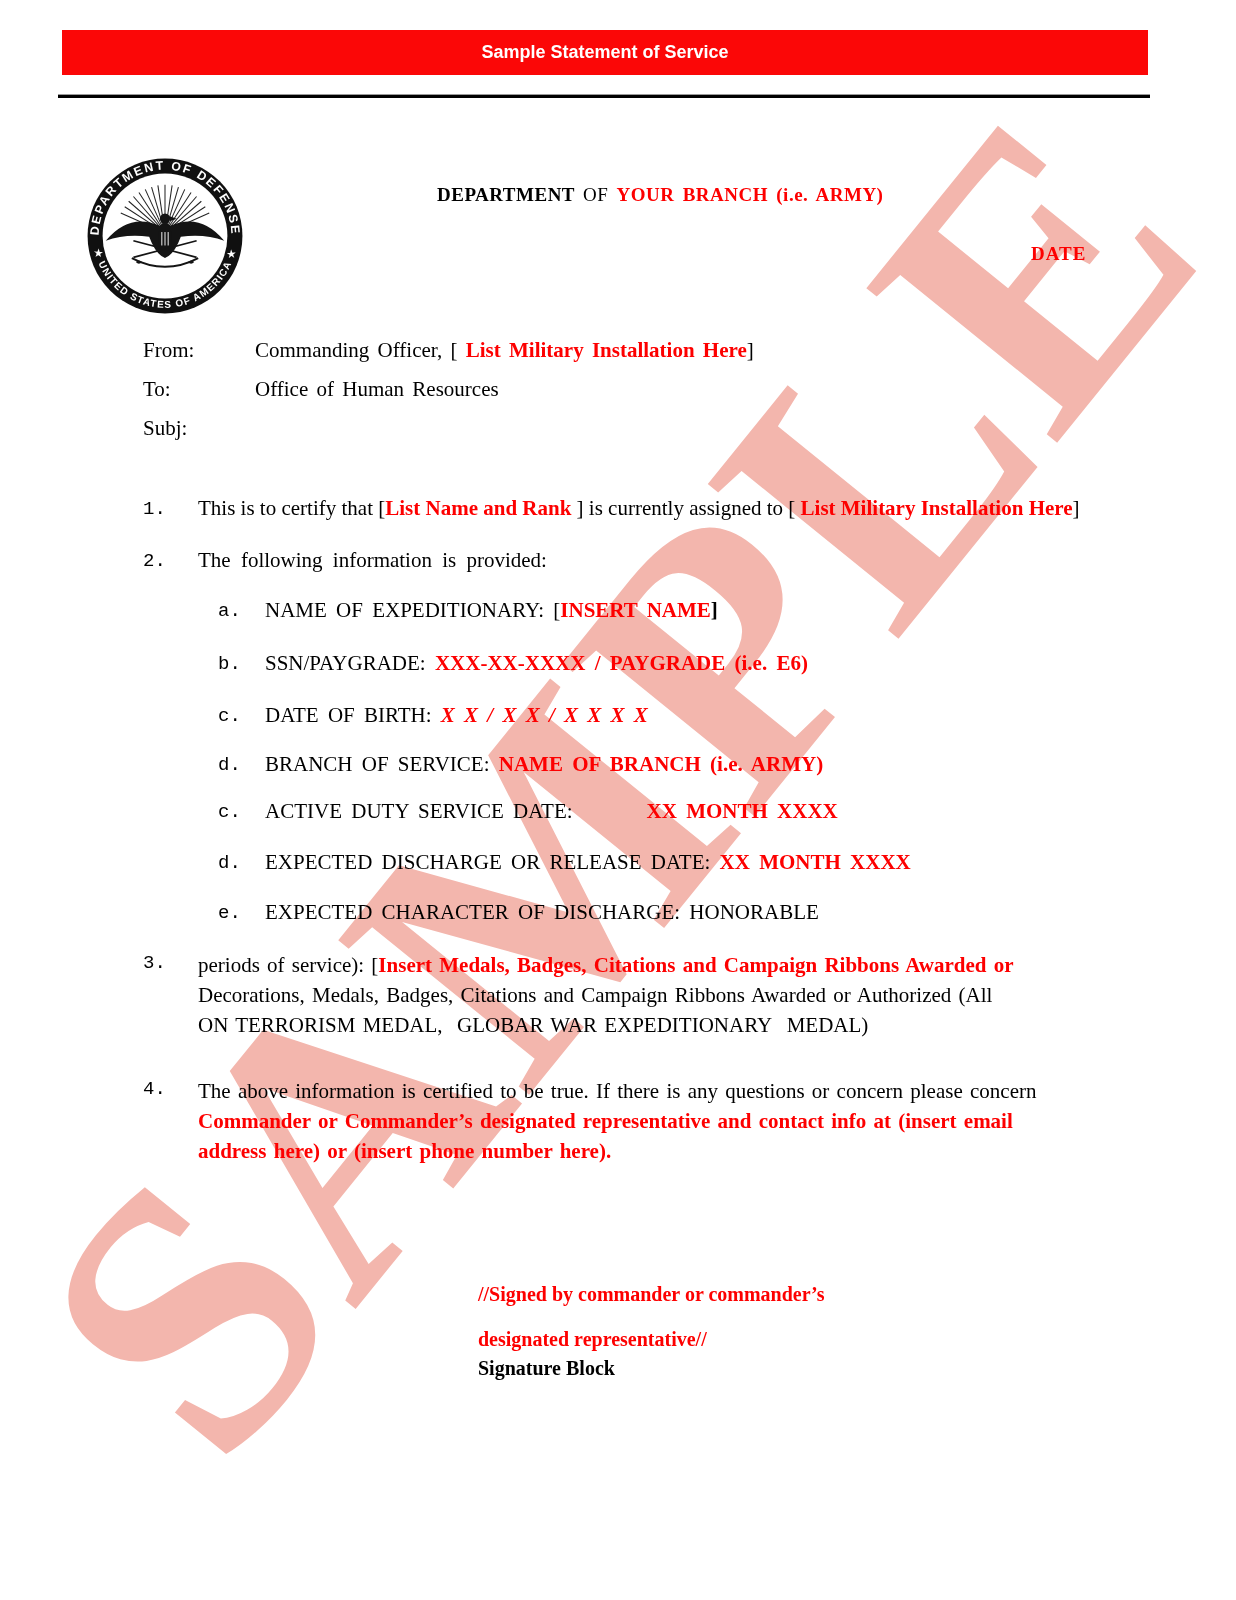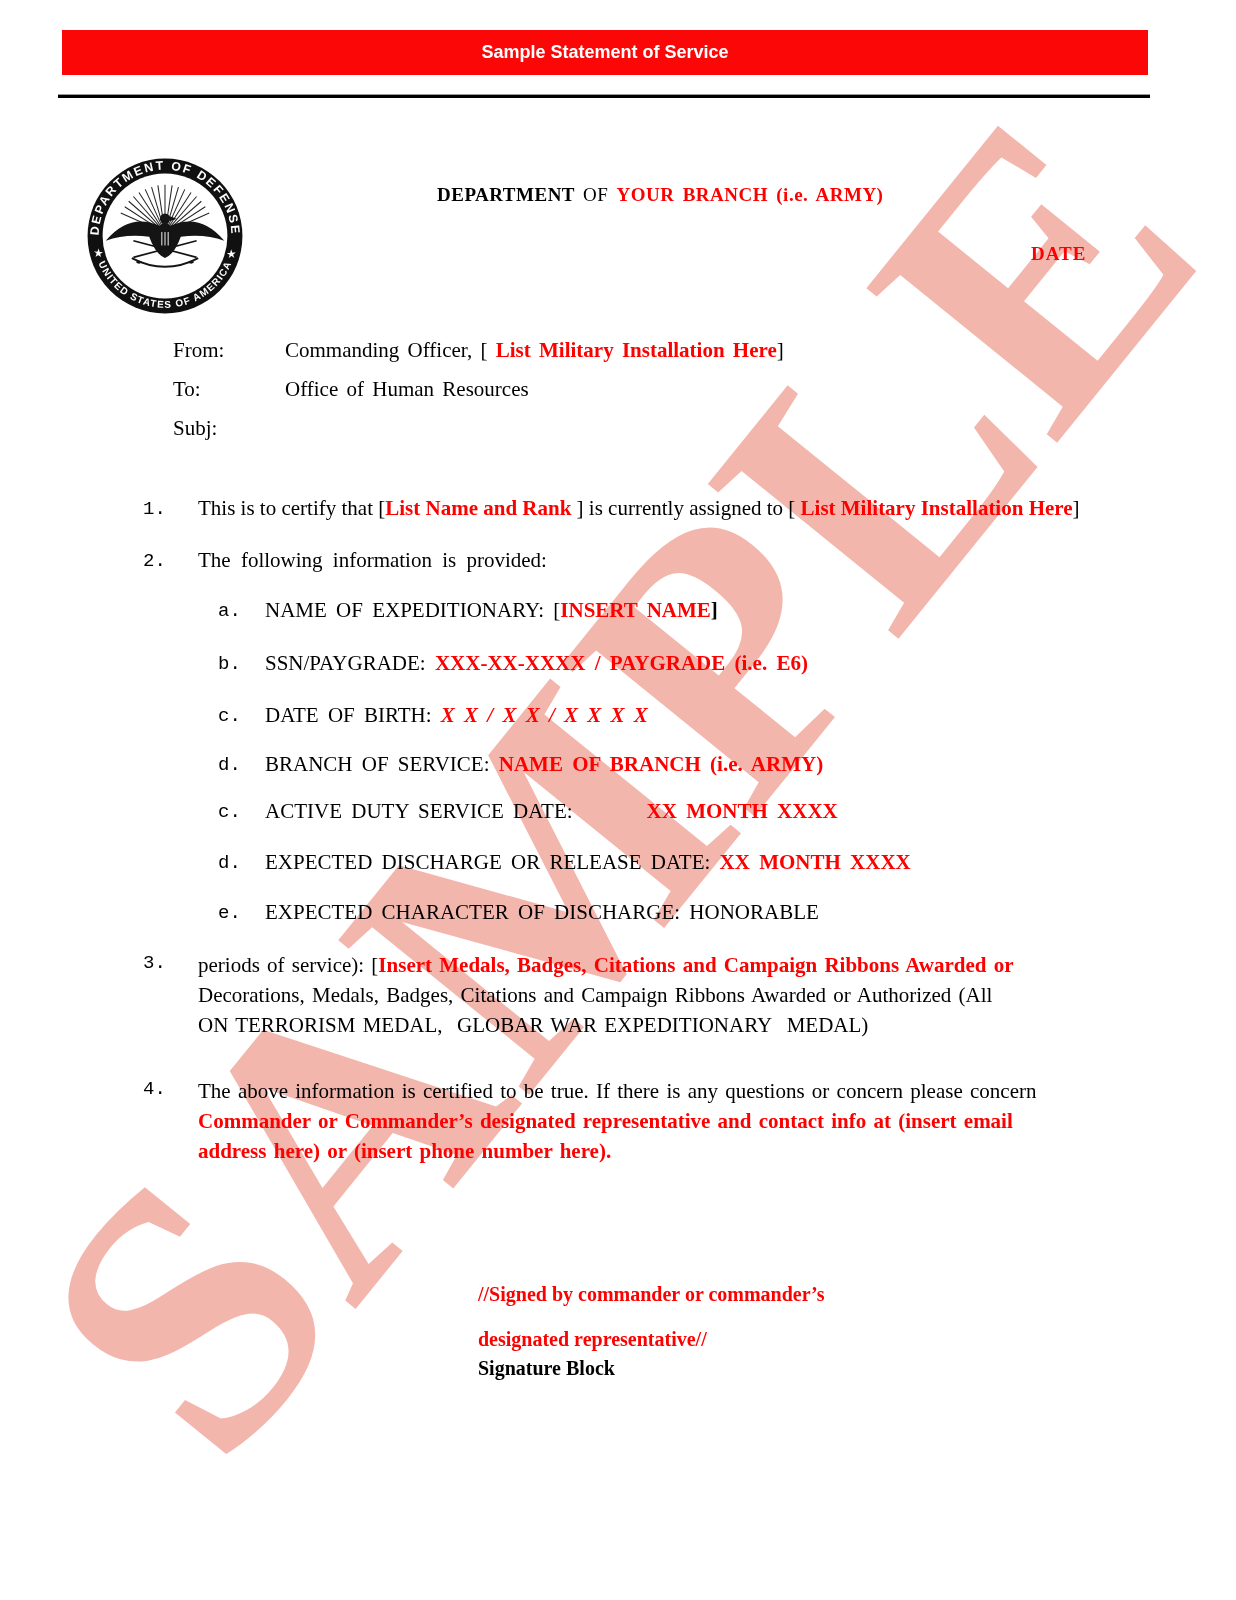--- a/index.html
+++ b/index.html
@@ -43,21 +43,21 @@
     font-size:19px;letter-spacing:0.5px;word-spacing:3px;white-space:nowrap;
   }
   .date-label{
     position:absolute;left:1031px;top:243px;
     font-size:19px;font-weight:bold;color:var(--red);letter-spacing:1px;
   }
 
   
   .addr{position:absolute;left:143px;top:338px;font-size:21px;}
   .addr-row{display:flex;height:39px;}
-  .addr-label{width:112px;margin-left:30px;}
+  .addr-label{width:112px;}
   .addr-value{white-space:nowrap;word-spacing:3px;text-align:right;}
 
   
   .row{position:absolute;left:143px;display:flex;font-size:21px;}
   .marker{
     width:55px;flex:0 0 55px;
     font-family:"Liberation Mono",monospace;font-size:19px;padding-top:2px;
   }
   .row.sub .marker{margin-left:75px;flex:0 0 47px;width:47px;}
   .rtext{white-space:nowrap;}

